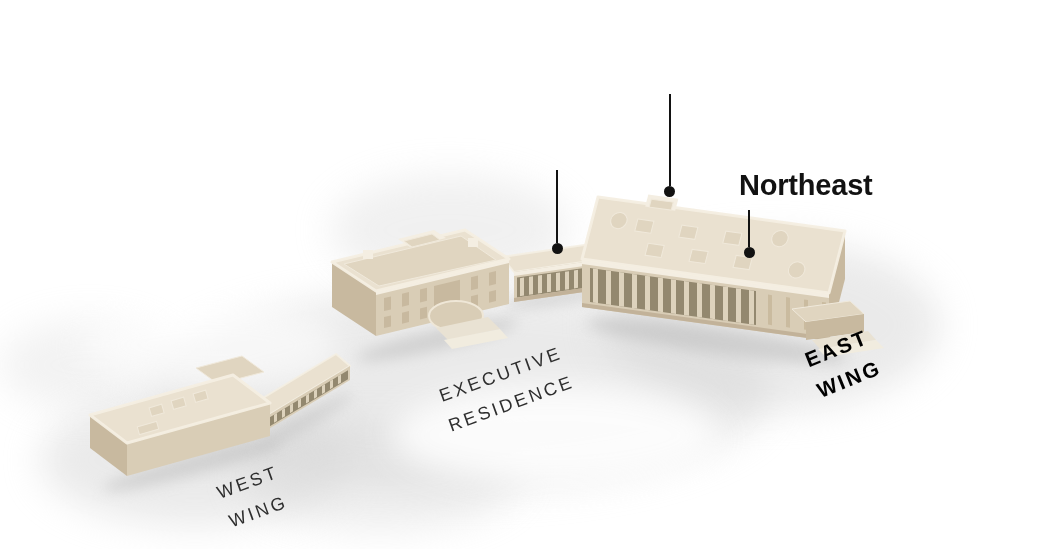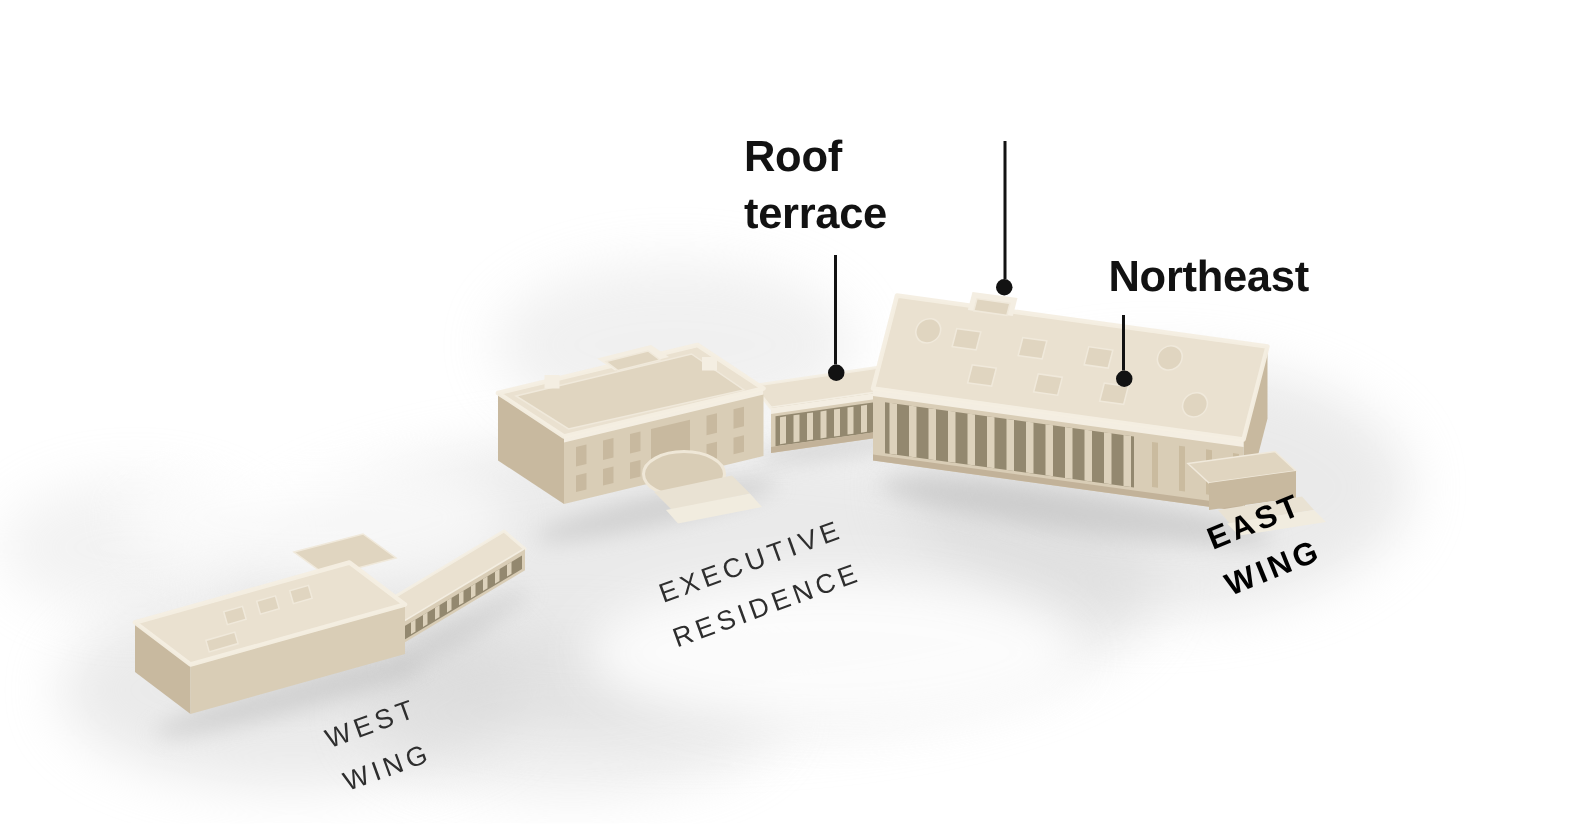--- a/index.html
+++ b/index.html
@@ -206,24 +206,20 @@
       <polygon class="s-trim" points="90,415 233,375 270,403 127,443"></polygon>
       <g>
         <rect class="f-roof2" x="150" y="406" width="13" height="9" transform="rotate(-16 156 410)"></rect>
         <rect class="f-roof2" x="172" y="399" width="13" height="9" transform="rotate(-16 178 403)"></rect>
         <rect class="f-roof2" x="194" y="392" width="13" height="9" transform="rotate(-16 200 396)"></rect>
         <rect class="f-roof2" x="138" y="424" width="20" height="8" transform="rotate(-16 148 428)"></rect>
       </g>
     </g>
   </svg>
 
-  <div class="callout" style="left:496px;top:87px">
-    <div>Roof</div>
-    <div>terrace</div>
-  </div>
   <div class="callout-line" style="left:556px;top:170px;height:73px"></div>
   <div class="callout-dot" style="left:552px;top:243px"></div>
 
   <div class="callout-line" style="left:669px;top:94px;height:92px"></div>
   <div class="callout-dot" style="left:664px;top:186px"></div>
 
   <div class="callout" style="left:739px;top:167px">
     <div>Northeast</div>
   </div>
   <div class="callout-line" style="left:748px;top:210px;height:37px"></div>

